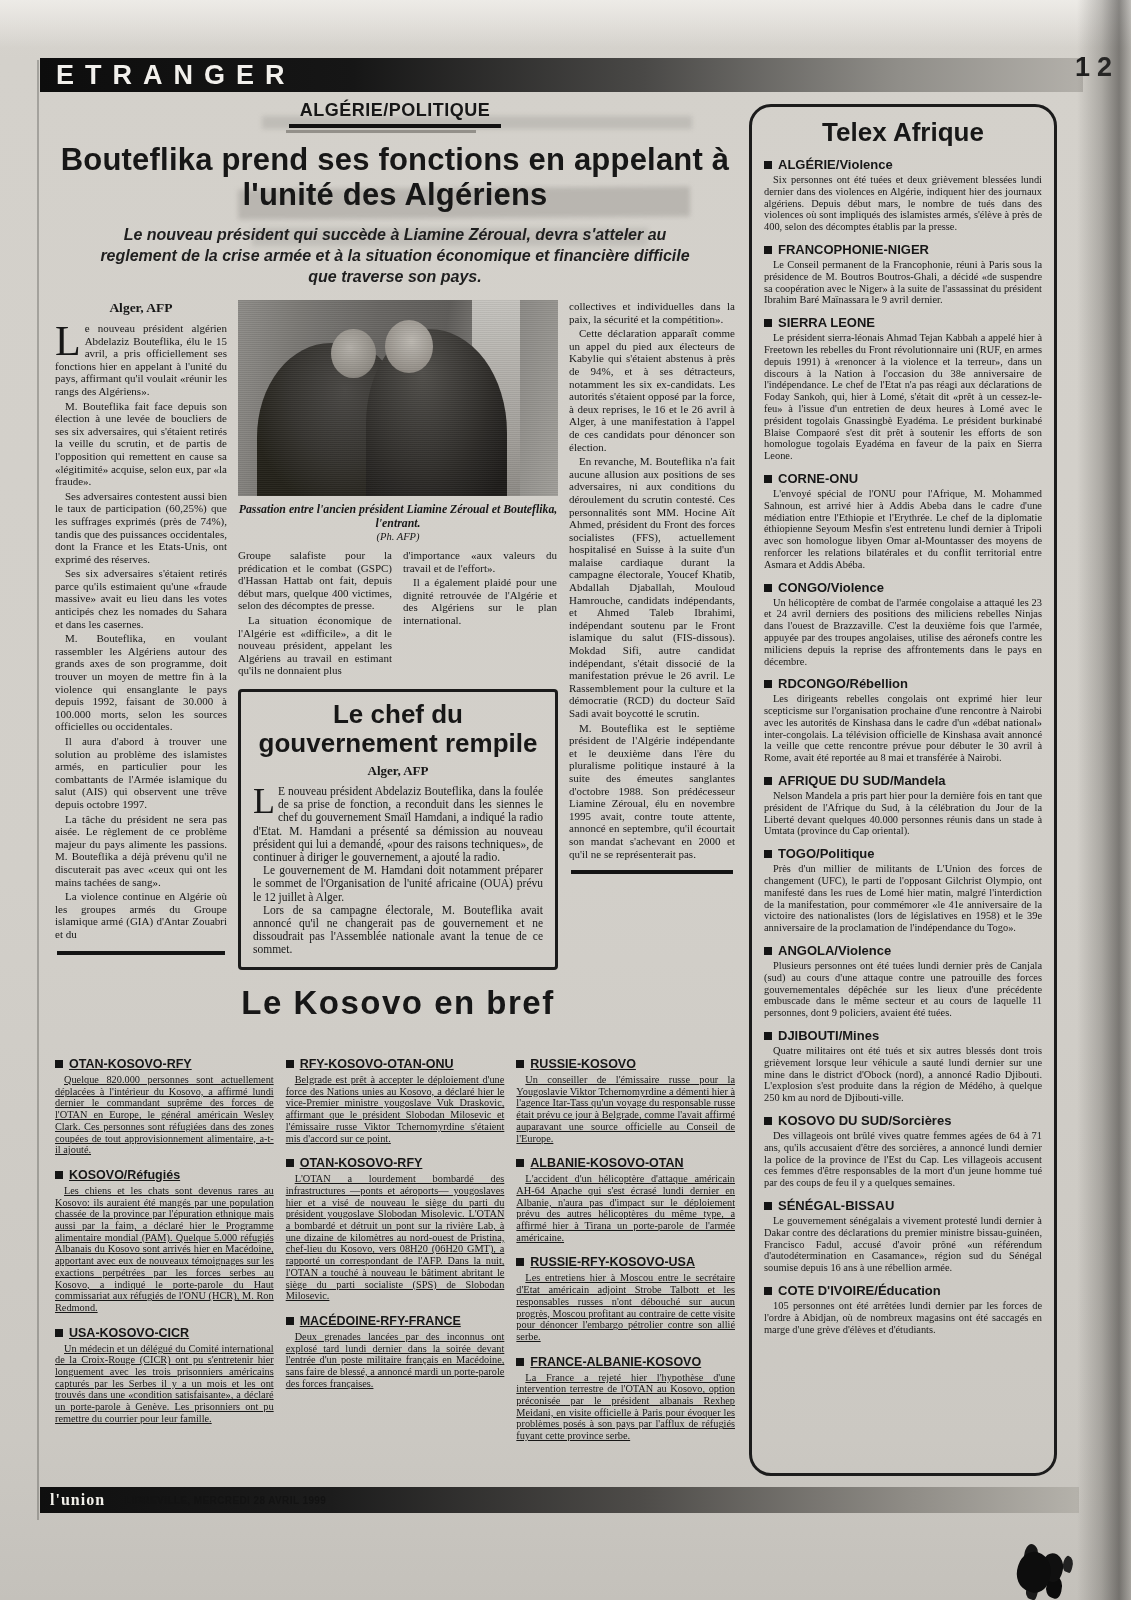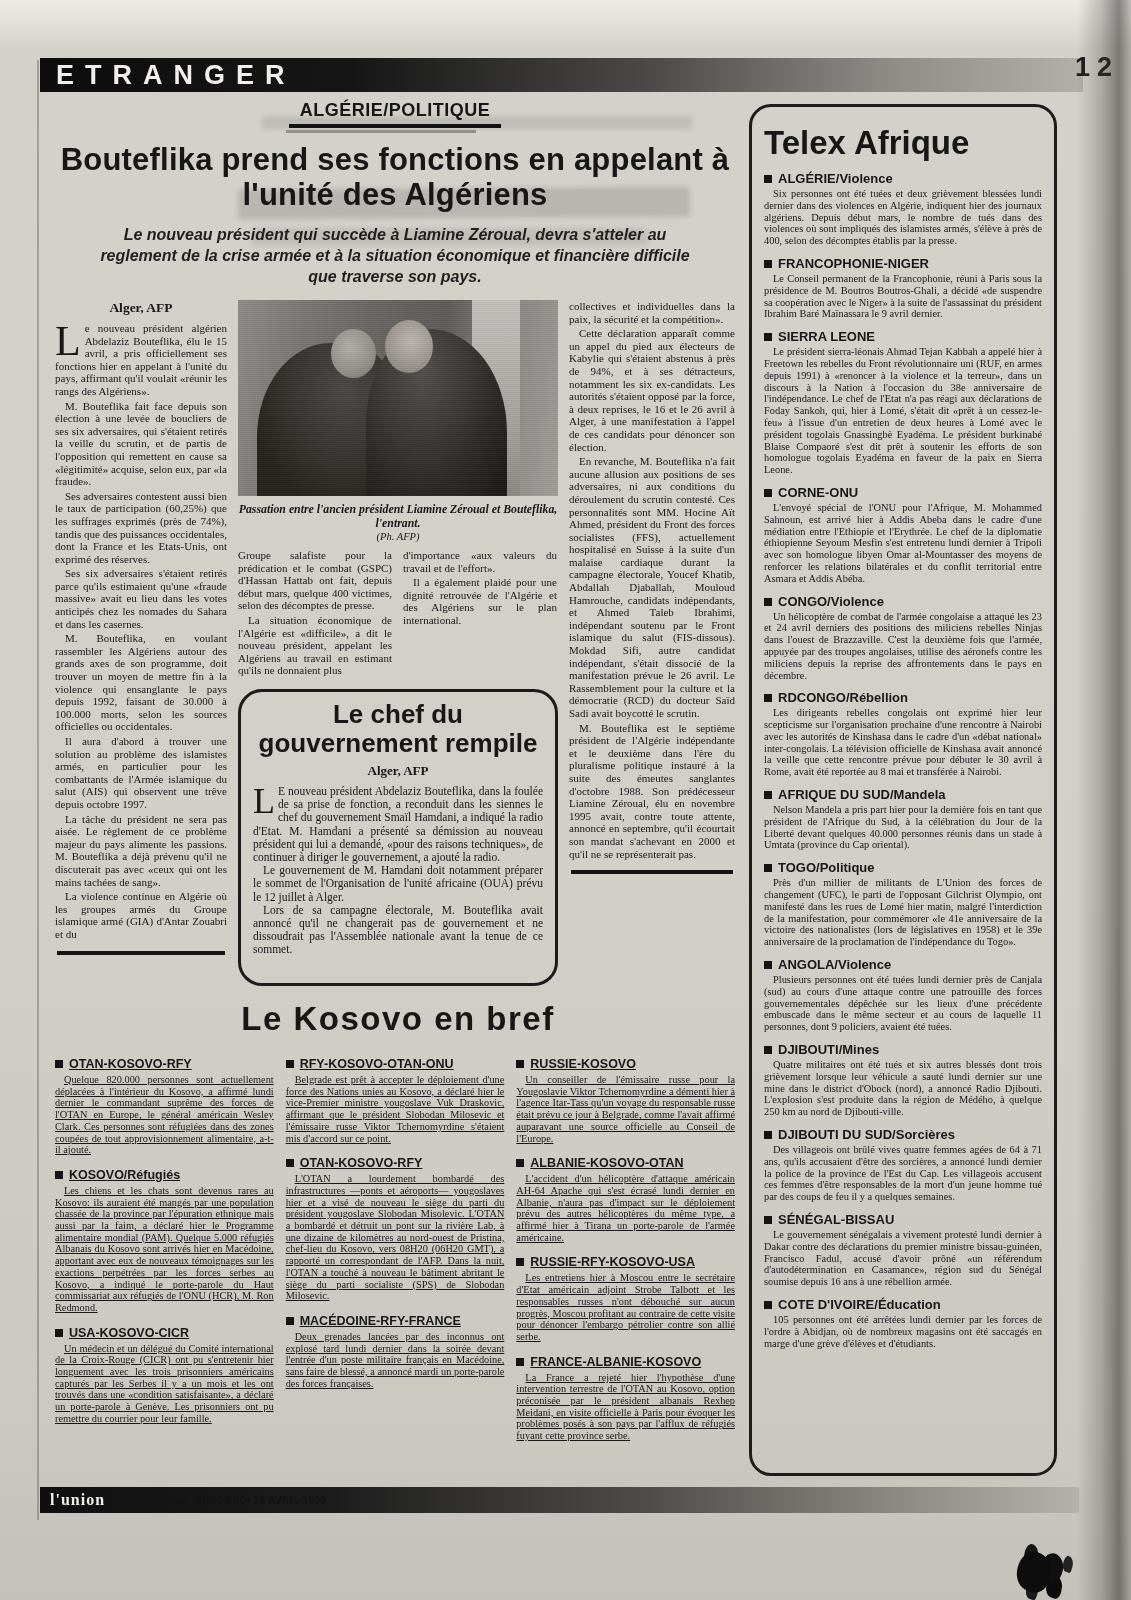--- a/index.html
+++ b/index.html
@@ -68,21 +68,21 @@
                  background:radial-gradient(circle at 42% 38%,#b3afa8,#8f8b84 68%,#6e6a64); }
   .ph-head-right { position:absolute; left:46%; top:10%; width:15%; height:27%; border-radius:50%;
                  background:radial-gradient(circle at 55% 40%,#bcb8b1,#948f88 70%,#716d66); }
   .ph-grain { position:absolute; inset:0; background:repeating-linear-gradient(0deg,rgba(255,255,255,.04) 0 1px,rgba(0,0,0,.05) 1px 2px); }
   .caption { margin-top:6px; text-align:center; font-weight:bold; font-style:italic; font-size:11.8px; line-height:14px; }
   .credit { text-align:center; font-size:10.5px; font-style:italic; margin-top:1px; }
   .midcols { display:flex; gap:11px; margin-top:7px; }
   .midcol { width:154px; }
 
   
-  .gov-box { margin-top:10px; border:3px solid #1b1b1b; border-radius:24px; padding:8px 12px 26px; }
+  .gov-box { margin-top:10px; border:3px solid #1b1b1b; border-radius:4px; padding:8px 12px 10px; }
   .gov-title { font-family:"Liberation Sans",sans-serif; font-weight:bold; font-size:26px; line-height:29px; text-align:center; }
   .gov-byline { font-weight:bold; font-size:13px; text-align:center; margin:5px 0 6px; }
   .gov-box p { font-size:11.5px; line-height:13.2px; text-align:justify; margin:0; text-indent:10px; }
   .gov-box p.dropcap { text-indent:0; }
   .gov-box p.dropcap::first-letter { float:left; font-size:36px; line-height:28px; padding:2px 3px 0 0; }
 
   .kosovo-head { font-family:"Liberation Sans",sans-serif; font-weight:bold; font-size:33px;
                  letter-spacing:1.5px; text-align:center; margin-top:14px; }
 
   
@@ -90,21 +90,21 @@
   .item-head::before { content:""; display:inline-block; width:8px; height:8px; background:#141414; margin-right:6px; }
   .kosovo-section { display:flex; gap:12px; margin-top:10px; }
   .kcol { width:219px;text-decoration:underline; }
   .kcol p { font-size:10.3px; line-height:11.7px; text-align:justify; margin:0; text-indent:9px; }
   .kcol .item-head { margin-top:12px; }
   .kcol .item-head:first-child { margin-top:0; }
 
   
   .telex { width:308px; box-sizing:border-box; border:3px solid #1c1c1c; border-radius:22px;
            padding:6px 12px 10px; height:1372px; margin-top:4px; overflow:hidden; }
-  .telex-title { font-family:"Liberation Sans",sans-serif; font-weight:bold; font-size:33px; margin:11px 0 6px; }
+  .telex-title { font-family:"Liberation Sans",sans-serif; font-weight:bold; font-size:26px; text-align:center; margin:4px 0 6px; }
   .telex .item-head { font-size:13px; margin:9px 0 2px; }
   .telex p { font-size:10.4px; line-height:11.8px; text-align:justify; margin:0; text-indent:9px; }
 
   
   .footer-bar { position:absolute; left:40px; right:52px; top:1487px; height:26px;
                 background:linear-gradient(90deg,#0f0f0f,#1c1c1c 28%,#4e4c49 58%,#908d87 84%,#b5b2ab);
                 display:flex; align-items:center; justify-content:flex-start; padding:0 10px; box-sizing:border-box; }
   .brand { color:#f1efe9; font-weight:bold; font-size:16px; letter-spacing:1px; }
   .dateline { font-family:"Liberation Sans",sans-serif; font-weight:bold; font-size:10px; letter-spacing:.4px; color:#131313;margin-left:20px; }
 </style>
@@ -239,21 +239,21 @@
       <div class="item-head">RDCONGO/Rébellion</div>
       <p>Les dirigeants rebelles congolais ont exprimé hier leur scepticisme sur l'organisation prochaine d'une rencontre à Nairobi avec les autorités de Kinshasa dans le cadre d'un «débat national» inter-congolais. La télévision officielle de Kinshasa avait annoncé la veille que cette rencontre prévue pour débuter le 30 avril à Rome, avait été reportée au 8 mai et transférée à Nairobi.</p>
       <div class="item-head">AFRIQUE DU SUD/Mandela</div>
       <p>Nelson Mandela a pris part hier pour la dernière fois en tant que président de l'Afrique du Sud, à la célébration du Jour de la Liberté devant quelques 40.000 personnes réunis dans un stade à Umtata (province du Cap oriental).</p>
       <div class="item-head">TOGO/Politique</div>
       <p>Près d'un millier de militants de L'Union des forces de changement (UFC), le parti de l'opposant Gilchrist Olympio, ont manifesté dans les rues de Lomé hier matin, malgré l'interdiction de la manifestation, pour commémorer «le 41e anniversaire de la victoire des nationalistes (lors de législatives en 1958) et le 39e anniversaire de la proclamation de l'indépendance du Togo».</p>
       <div class="item-head">ANGOLA/Violence</div>
       <p>Plusieurs personnes ont été tuées lundi dernier près de Canjala (sud) au cours d'une attaque contre une patrouille des forces gouvernementales dépêchée sur les lieux d'une précédente embuscade dans le même secteur et au cours de laquelle 11 personnes, dont 9 policiers, avaient été tuées.</p>
       <div class="item-head">DJIBOUTI/Mines</div>
       <p>Quatre militaires ont été tués et six autres blessés dont trois grièvement lorsque leur véhicule a sauté lundi dernier sur une mine dans le district d'Obock (nord), a annoncé Radio Djibouti. L'explosion s'est produite dans la région de Médého, à quelque 250 km au nord de Djibouti-ville.</p>
-      <div class="item-head">DJIBOUTI DU SUD/Sorcières</div>
+      <div class="item-head">KOSOVO DU SUD/Sorcières</div>
       <p>Des villageois ont brûlé vives quatre femmes agées de 64 à 71 ans, qu'ils accusaient d'être des sorcières, a annoncé lundi dernier la police de la province de l'Est du Cap. Les villageois accusent ces femmes d'être responsables de la mort d'un jeune homme tué par des coups de feu il y a quelques semaines.</p>
       <div class="item-head">SÉNÉGAL-BISSAU</div>
       <p>Le gouvernement sénégalais a vivement protesté lundi dernier à Dakar contre des déclarations du premier ministre bissau-guinéen, Francisco Fadul, accusé d'avoir prôné «un référendum d'autodétermination en Casamance», région sud du Sénégal soumise depuis 16 ans à une rébellion armée.</p>
       <div class="item-head">COTE D'IVOIRE/Éducation</div>
       <p>105 personnes ont été arrêtées lundi dernier par les forces de l'ordre à Abidjan, où de nombreux magasins ont été saccagés en marge d'une grève d'élèves et d'étudiants.</p>
     </div>
   </div>
 
   <div class="footer-bar">
     <span class="brand">l'union</span>

